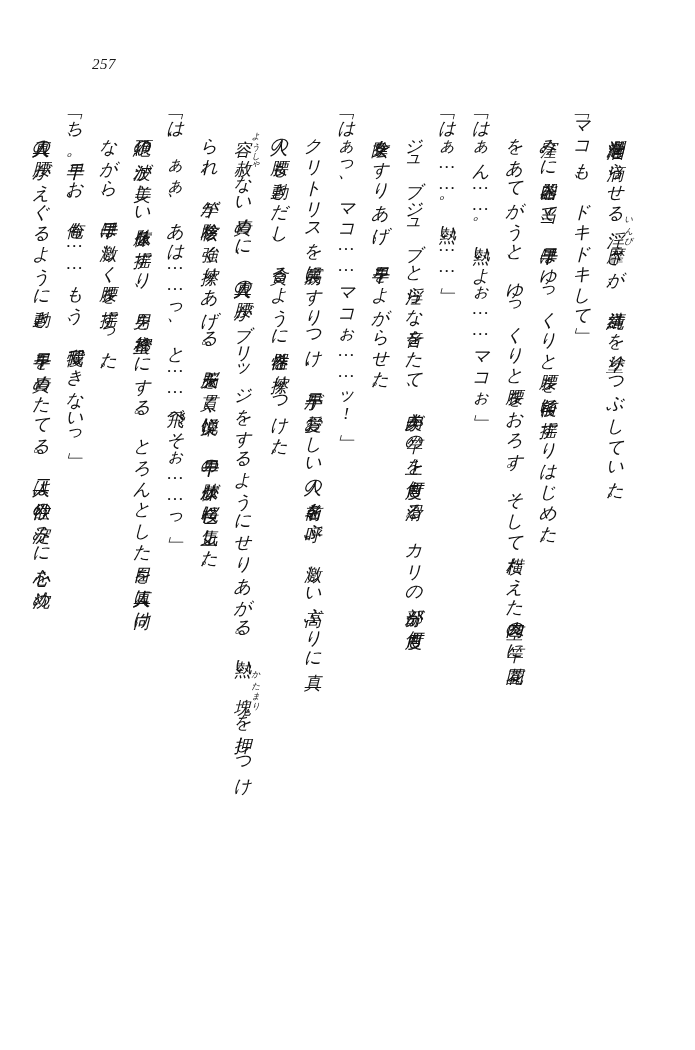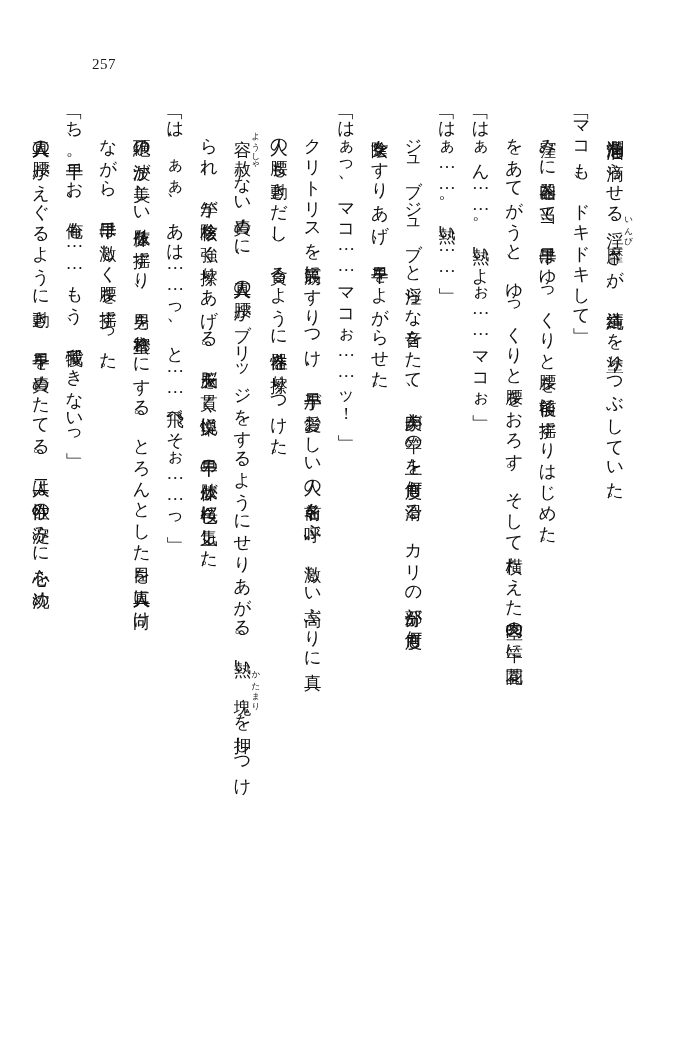--- a/index.html
+++ b/index.html
@@ -13,20 +13,21 @@
     font-family: "Liberation Serif", "DejaVu Serif", serif;
     color: #111111;
     position: relative;
     overflow: hidden;
   }
   .page {
     position: relative;
     width: 639px;
     height: 1050px;
     box-sizing: border-box;
+    font-style: italic;
   }
   .page-number {
     position: absolute;
     top: 56px;
     left: 92px;
     font-size: 15px;
     letter-spacing: 0.5px;
     color: #1a1a1a;
     font-family: "Liberation Serif", "DejaVu Serif", serif;
   }

